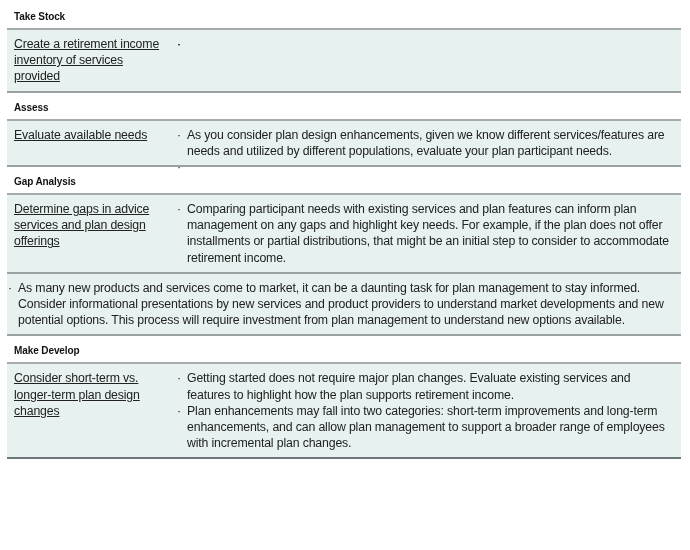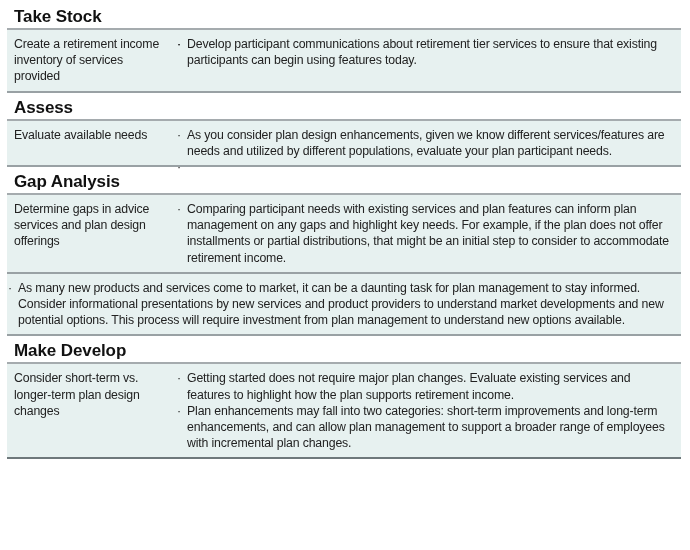--- a/index.html
+++ b/index.html
@@ -14,21 +14,21 @@
     font-family: "Liberation Sans", "DejaVu Sans", sans-serif;
     color: #1e1e1e;
     -webkit-font-smoothing: antialiased;
   }
   .table-wrap {
     margin: 2px 9px 0 7px; 
     width: 674px;
   }
   .section-heading {
     background: #ffffff;
-    font-size: 17px;
+    font-size: 10px;
     font-weight: bold;
     line-height: 15px;
     letter-spacing: -0.1px;
     color: #111111;
     padding: 7px 0 4px 7px;
     border-bottom: 2px solid #a5abae;
   }
   .section-row {
     display: flex;
     background: #e7f1f0;
@@ -36,20 +36,21 @@
     padding: 5px 0 5px 0;
     font-size: 12.3px;
     line-height: 16.2px;
     letter-spacing: -0.15px;
     color: #222222;
   }
   .action-cell {
     width: 152px;
     flex: 0 0 152px;
     padding: 1px 10px 1px 7px;
+    text-decoration: underline;
   }
   .detail-cell {
     flex: 1 1 auto;
     padding: 1px 12px 1px 0;
   }
   .bullet-item {
     position: relative;
     padding-left: 11px;
   }
   .bullet-marker {
@@ -70,21 +71,20 @@
   <div class="section">
     <div class="section-heading">Take Stock</div>
     <div class="section-row">
       <div class="action-cell">Create a retirement income inventory of services provided</div>
       <div class="detail-cell">
         <div class="bullet-item">
           <span class="bullet-marker">·</span>
         </div>
         <div class="bullet-item">
           <span class="bullet-marker">·</span>
-          <span>Develop participant communications about retirement tier services to ensure that existing participants can begin using features today.</span>
         </div>
       </div>
     </div>
   </div>
 
   <div class="section">
     <div class="section-heading">Assess</div>
     <div class="section-row">
       <div class="action-cell">Evaluate available needs</div>
       <div class="detail-cell">

